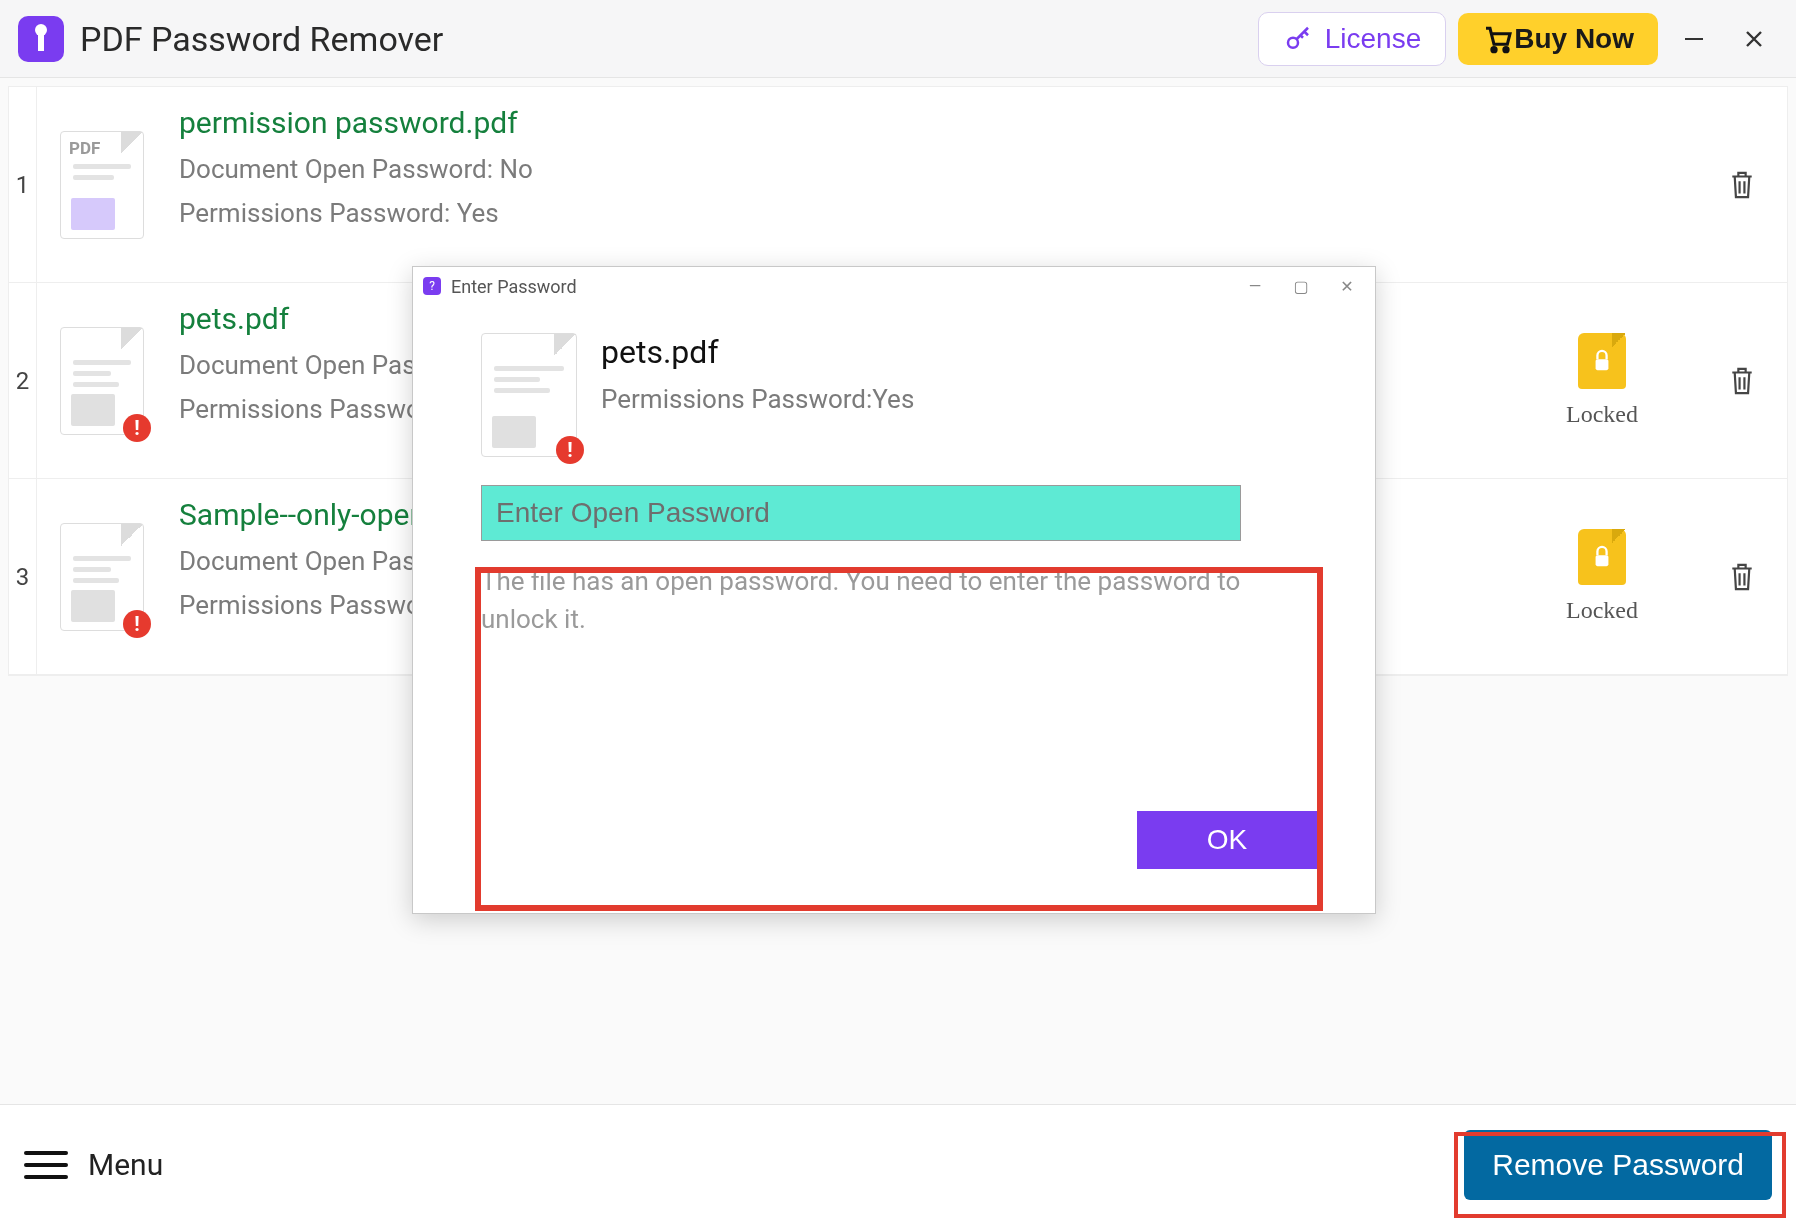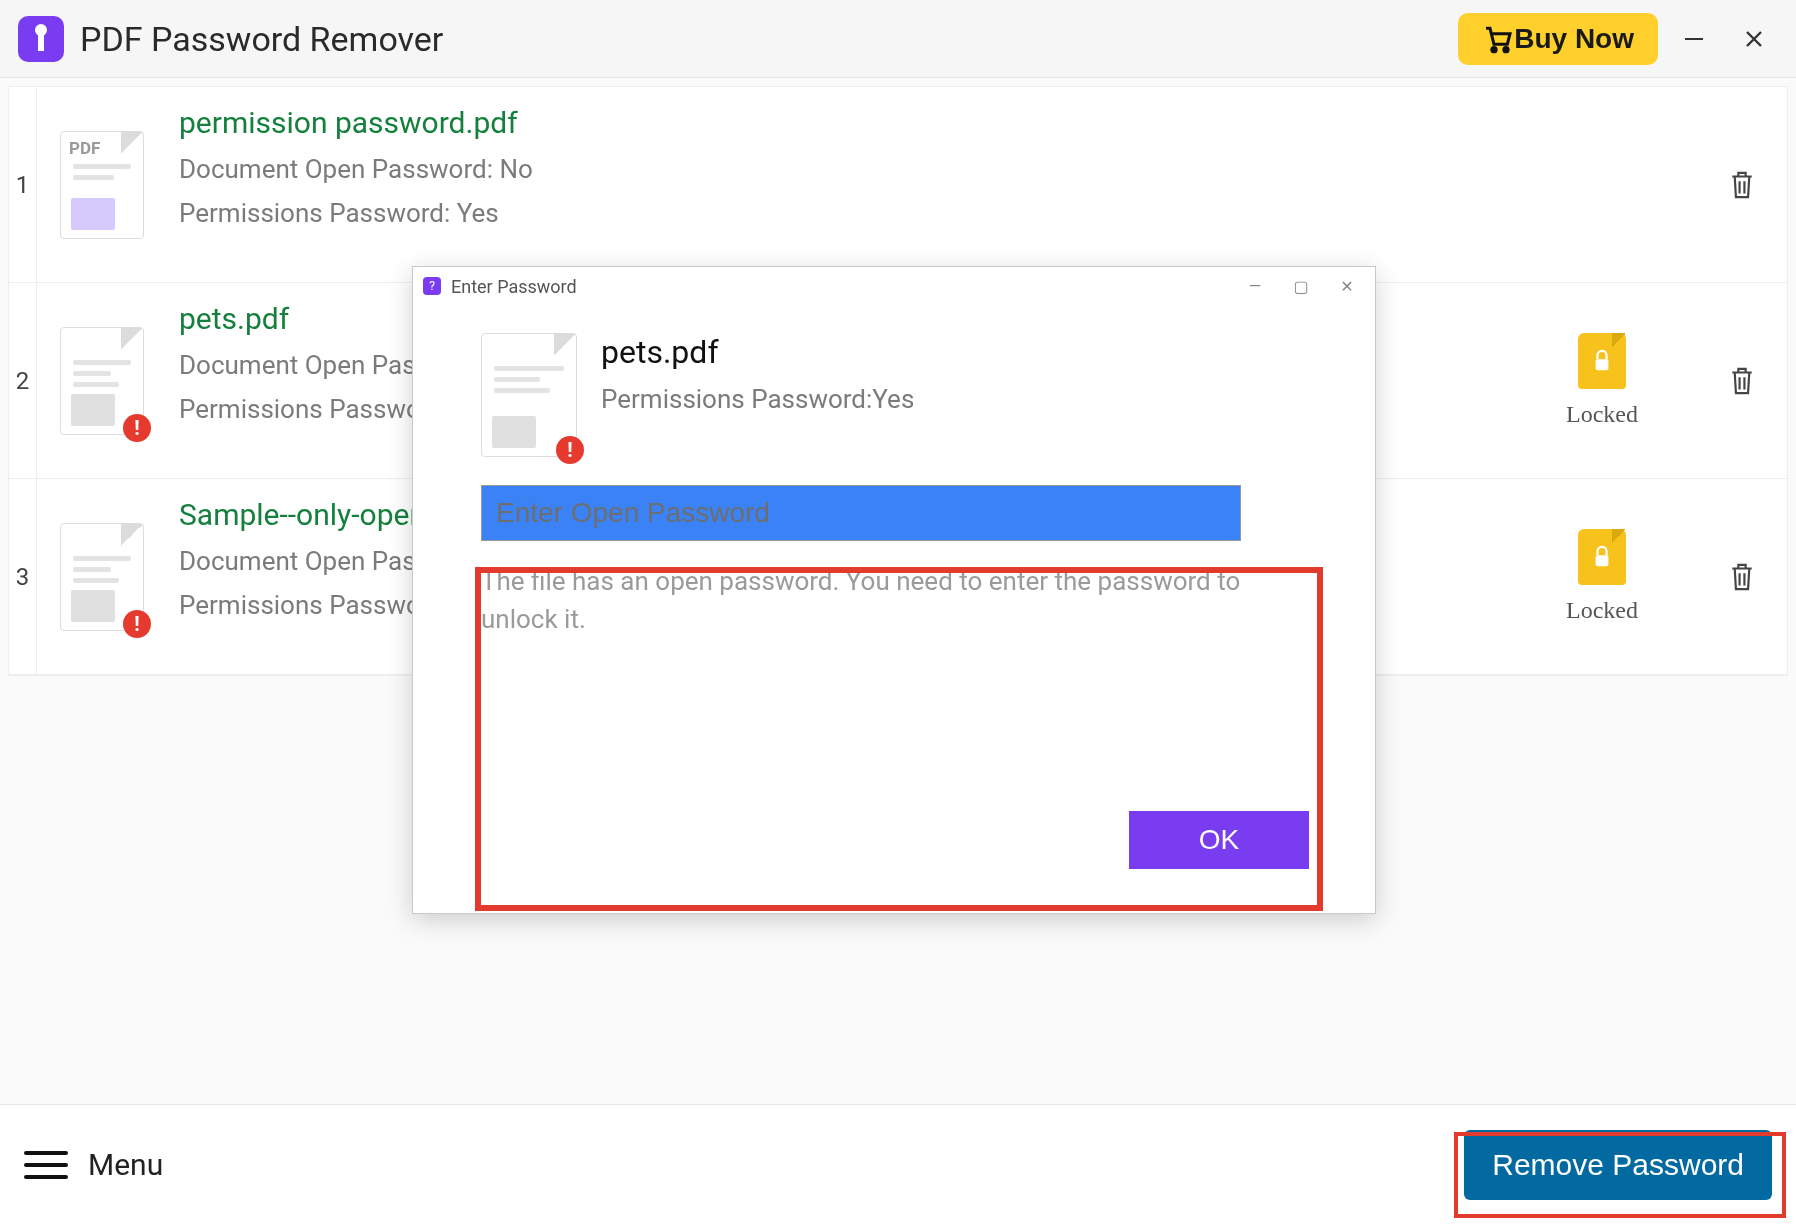--- a/index.html
+++ b/index.html
@@ -232,36 +232,36 @@
     height:calc(100% - 38px);
   }
   .modal-file { display:flex; gap:24px; align-items:flex-start; }
   .modal-file .thumb { width:96px; height:124px; }
   .modal-file-info .mname { font-size:32px; color:#111; margin-bottom:10px; }
   .modal-file-info .mmeta { font-size:26px; color:#7b7b7b; line-height:1.45; }
   .pw-input {
     margin-top:28px;
     width:760px; height:56px;
     border:1px solid #9a9a9a;
-    background:#3b82f6;
+    background:#5eead4;
     font-size:28px;
     padding:0 14px;
     color:#222;
   }
   .pw-input::placeholder { color:#6e6e6e; }
   .pw-hint {
     margin-top:22px;
     font-size:26px;
     color:#9a9a9a;
     line-height:1.45;
     width:760px;
   }
   .btn-ok {
     position:absolute;
-    right:66px; bottom:44px;
+    right:58px; bottom:44px;
     width:180px; height:58px;
     background:#7a3cf0; color:#fff;
     border:none; font-size:28px; cursor:pointer;
   }
   .modal-highlight {
     position:absolute;
     left:62px; top:300px;
     width:848px; height:344px;
     border:6px solid #e23b2e;
     pointer-events:none;
@@ -269,20 +269,27 @@
 </style>
 </head>
 <body>
 
 <div class="titlebar">
   <div class="app-logo">
       <div class="keyhole"></div>
     </div>
   <div class="app-title">PDF Password Remover</div>
   <div class="titlebar-right">
+    <button class="btn-license">
+      <svg viewBox="0 0 24 24" fill="none" stroke="#7a3cf0" stroke-width="2">
+          <circle cx="8" cy="15" r="4"></circle>
+          <path d="M11 12 L20 3 M17 6 l3 3 M14 9 l2 2"></path>
+        </svg>
+      <span>License</span>
+    </button>
     <button class="btn-buynow">
       <svg viewBox="0 0 24 24" fill="none" stroke="#111" stroke-width="2.3">
           <path d="M3 4h3l3 12h10l2-8H7"></path>
           <circle cx="9" cy="20" r="1.6" fill="#111"></circle>
           <circle cx="18" cy="20" r="1.6" fill="#111"></circle>
         </svg>
       <span>Buy Now</span>
     </button>
     <div class="win-btn minimize"></div>
     <div class="win-btn close">

